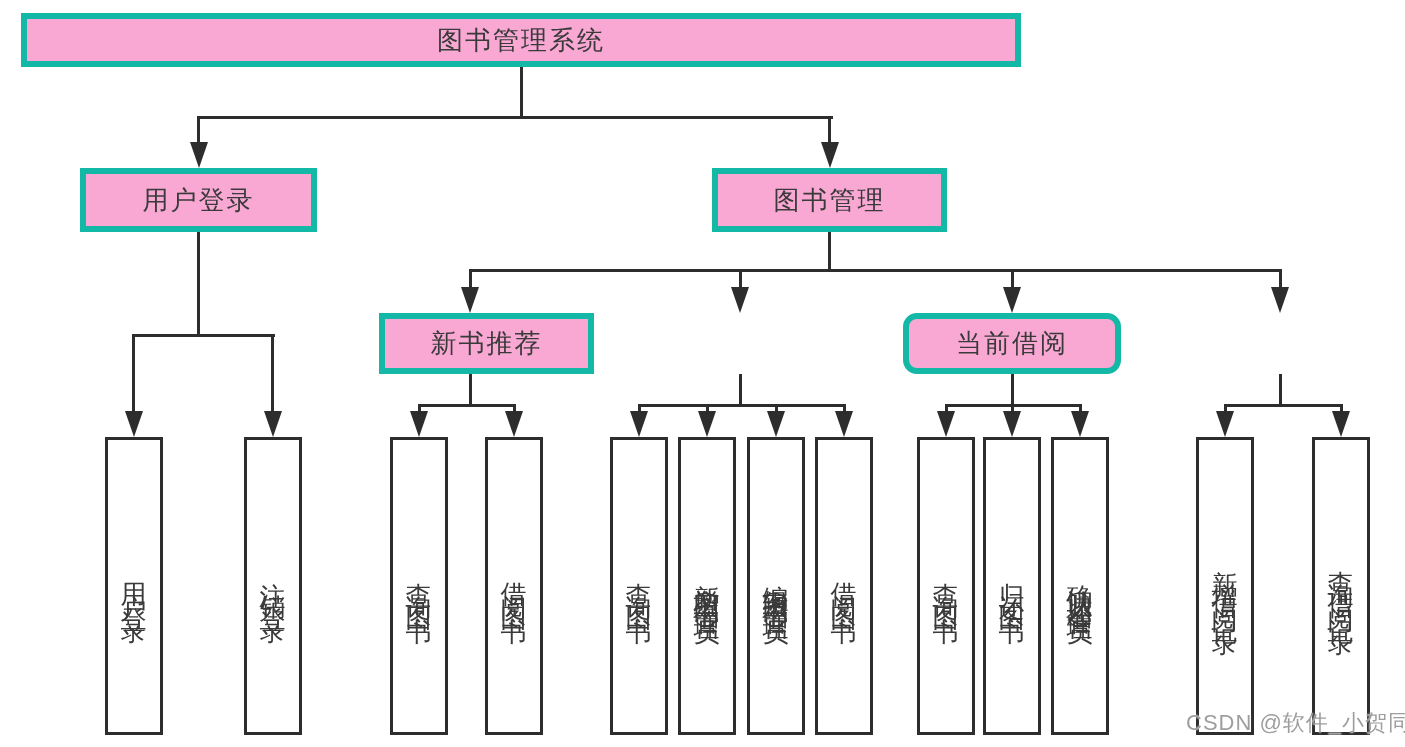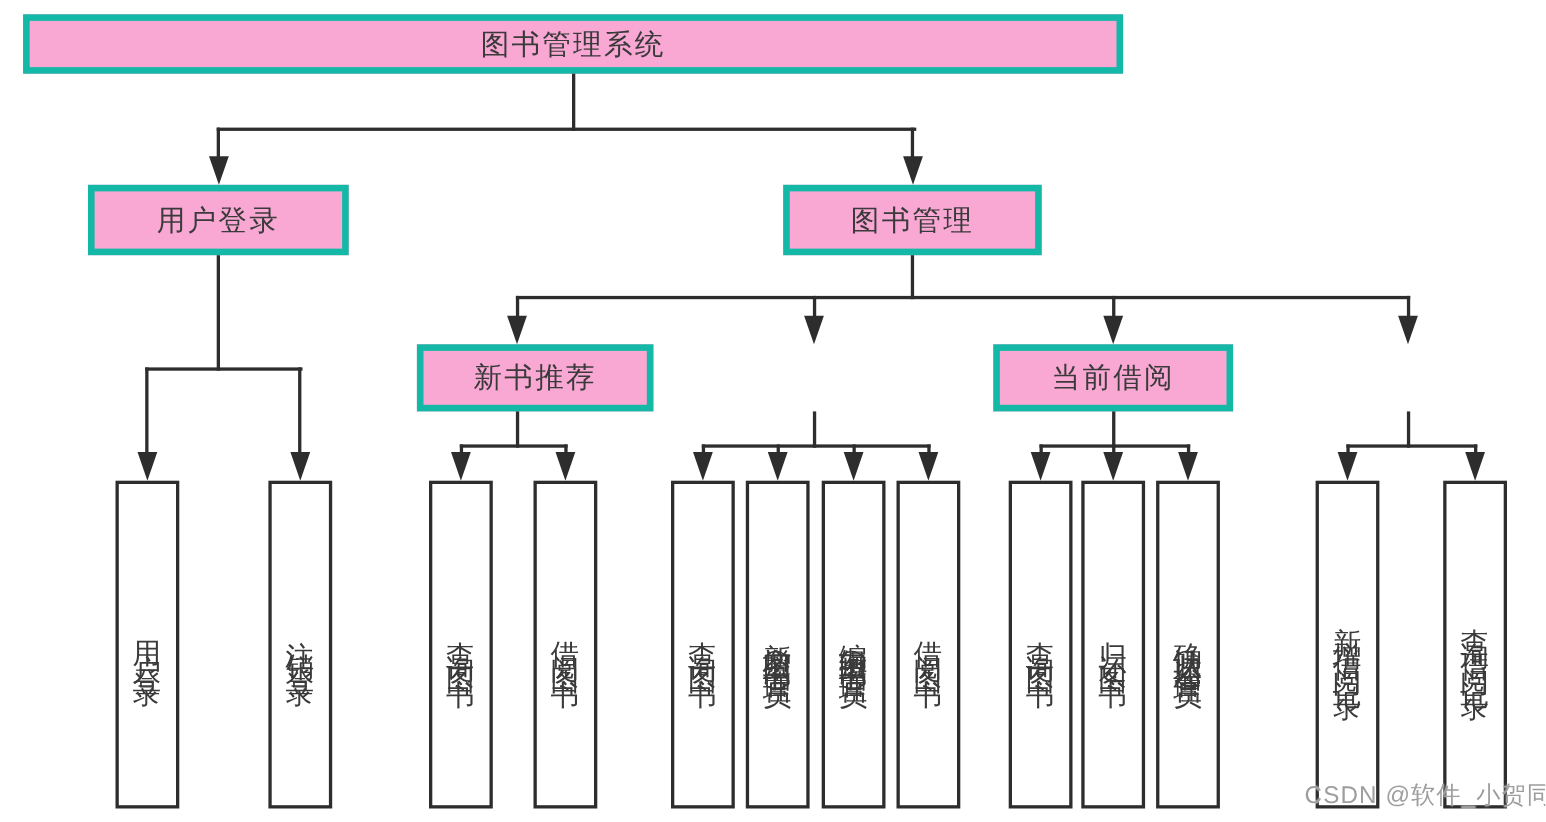--- a/index.html
+++ b/index.html
@@ -76,21 +76,21 @@
   <div class="vline" style="left:739px; top:269px; height:20px;"></div>
   <div class="arrow" style="left:731px; top:287px;"></div>
   <div class="vline" style="left:1011px; top:269px; height:20px;"></div>
   <div class="arrow" style="left:1003px; top:287px;"></div>
   <div class="vline" style="left:1279px; top:269px; height:20px;"></div>
   <div class="arrow" style="left:1271px; top:287px;"></div>
 
   <div class="node" style="left:363px; top:313px; width:215px; height:61px;margin-left:16px;">
     <span>新书推荐</span>
   </div>
-  <div class="node" style="left:903px; top:313px; width:218px; height:61px;">
+  <div class="node" style="left:903px; top:313px; width:218px; height:61px;border-radius:14px;">
     <span>当前借阅</span>
   </div>
 
   <div class="vline" style="left:469px; top:374px; height:33px;"></div>
   <div class="hline" style="left:418px; top:404px; width:98px;"></div>
   <div class="vline" style="left:418px; top:404px; height:10px;"></div>
   <div class="arrow" style="left:410px; top:411px;"></div>
   <div class="vline" style="left:513px; top:404px; height:10px;"></div>
   <div class="arrow" style="left:505px; top:411px;"></div>
 

